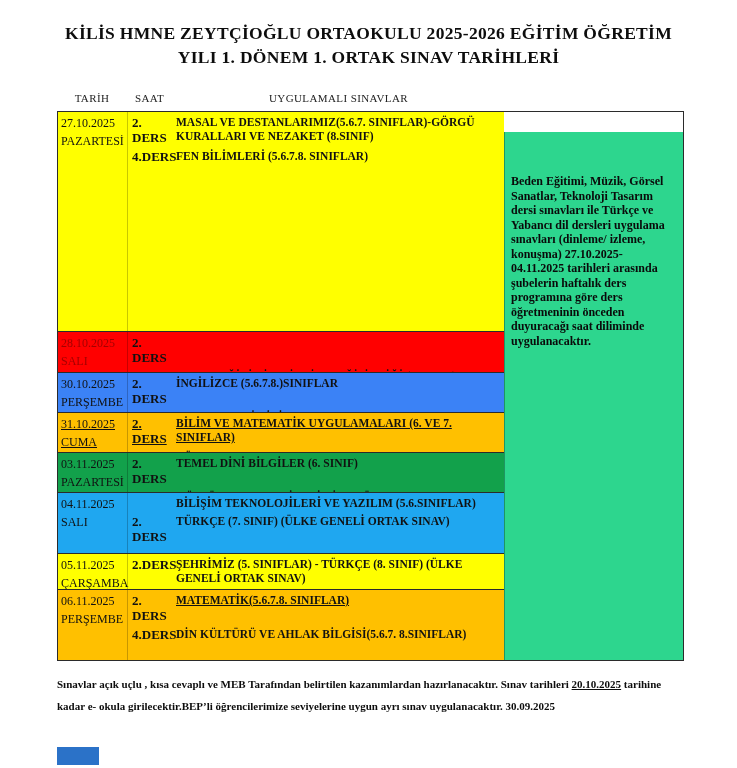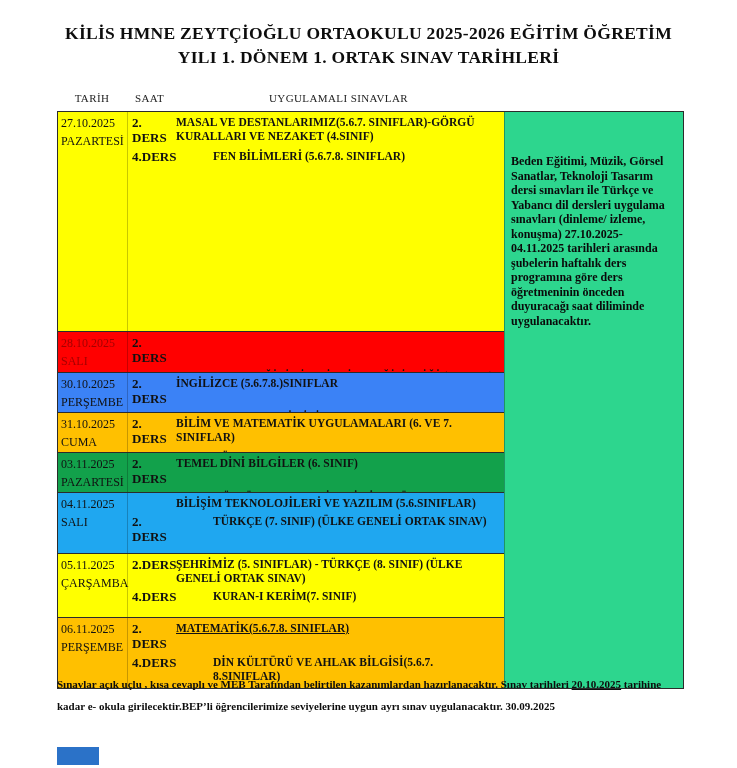--- a/index.html
+++ b/index.html
@@ -28,21 +28,21 @@
   }
   .row + .row{border-top:1px solid #2b2b2b;}
   .cell-date{
     width:70px;flex:0 0 70px;box-sizing:border-box;padding:2px 2px 0 3px;
     font-size:12px;line-height:1.5;border-right:1px solid rgba(0,0,0,.22);
   }
   .lessons{
     flex:1;display:flex;flex-direction:column;padding:3px 2px 0 0;box-sizing:border-box;
   }
   .lesson{display:flex;align-items:flex-start;}
-  .lesson + .lesson{margin-top:4px;gap:37px;}
+  .lesson + .lesson{margin-top:4px;}
   .period{
     flex:0 0 45px;width:45px;box-sizing:border-box;padding-left:4px;
     font-weight:bold;font-size:13px;line-height:15px;
   }
   .subject{
     flex:1;font-weight:bold;font-size:11.5px;line-height:14px;padding:0 4px 0 3px;
   }
   .subject.u{text-decoration:underline;}
   .sidebar{
     width:179px;flex:0 0 179px;box-sizing:border-box;
@@ -78,21 +78,21 @@
     <div class="tbody">
       <div class="rows">
           <div class="row" style="background: rgb(255, 255, 0); height: 219px;">
             <div class="cell-date">
               <div>27.10.2025</div>
               <div>PAZARTESİ</div>
             </div>
             <div class="lessons">
               <div class="lesson">
                 <span class="period">2. DERS</span>
-                <span class="subject">MASAL VE DESTANLARIMIZ(5.6.7. SINIFLAR)-GÖRGÜ KURALLARI VE NEZAKET (4.SINIF)</span>
+                <span class="subject">MASAL VE DESTANLARIMIZ(5.6.7. SINIFLAR)-GÖRGÜ KURALLARI VE NEZAKET (8.SINIF)</span>
               </div>
               <div class="lesson">
                 <span class="period">4.DERS</span>
                 <span class="subject">FEN BİLİMLERİ (5.6.7.8. SINIFLAR)</span>
               </div>
             </div>
           </div>
           <div class="row" style="background: rgb(255, 0, 0); height: 41px;">
             <div class="cell-date" style="color: rgb(164, 0, 0);">
               <div>28.10.2025</div>
@@ -117,21 +117,21 @@
               <div class="lesson">
                 <span class="period">2. DERS</span>
                 <span class="subject">İNGİLİZCE (5.6.7.8.)SINIFLAR</span>
               </div>
               <div class="lesson">
                 <span class="period">4. DERS</span>
                 <span class="subject">PEYGAMBERİMİZİN HAYATI(5. SINIF)</span>
               </div>
             </div>
           </div>
-          <div class="row" style="background: rgb(255, 192, 0); height: 40px;">
+          <div class="row" style="background: rgb(255, 192, 0); height: 40px; text-decoration: underline;">
             <div class="cell-date">
               <div>31.10.2025</div>
               <div>CUMA</div>
             </div>
             <div class="lessons">
               <div class="lesson">
                 <span class="period">2. DERS</span>
                 <span class="subject">BİLİM VE MATEMATİK UYGULAMALARI (6. VE 7. SINIFLAR)</span>
               </div>
               <div class="lesson">
@@ -165,21 +165,21 @@
               <div class="lesson">
                 <span class="period"></span>
                 <span class="subject">BİLİŞİM TEKNOLOJİLERİ VE YAZILIM (5.6.SINIFLAR)</span>
               </div>
               <div class="lesson">
                 <span class="period">2. DERS</span>
                 <span class="subject">TÜRKÇE (7. SINIF) (ÜLKE GENELİ ORTAK SINAV)</span>
               </div>
             </div>
           </div>
-          <div class="row" style="background: rgb(255, 255, 0); height: 64px;">
+          <div class="row" style="background: rgb(255, 255, 0); height: 36px;">
             <div class="cell-date">
               <div>05.11.2025</div>
               <div>ÇARŞAMBA</div>
             </div>
             <div class="lessons">
               <div class="lesson">
                 <span class="period">2.DERS</span>
                 <span class="subject">ŞEHRİMİZ (5. SINIFLAR) - TÜRKÇE (8. SINIF) (ÜLKE GENELİ ORTAK SINAV)</span>
               </div>
               <div class="lesson">
@@ -198,21 +198,21 @@
                 <span class="period">2. DERS</span>
                 <span class="subject u">MATEMATİK(5.6.7.8. SINIFLAR)</span>
               </div>
               <div class="lesson">
                 <span class="period">4.DERS</span>
                 <span class="subject">DİN KÜLTÜRÜ VE AHLAK BİLGİSİ(5.6.7.  8.SINIFLAR)</span>
               </div>
             </div>
           </div>
         </div>
-      <div class="sidebar" style="background: rgb(45, 214, 142);">Beden Eğitimi, Müzik, Görsel Sanatlar, Teknoloji Tasarım dersi sınavları ile Türkçe ve Yabancı dil dersleri uygulama sınavları (dinleme/ izleme, konuşma) 27.10.2025- 04.11.2025 tarihleri arasında şubelerin haftalık ders programına göre ders öğretmeninin önceden duyuracağı saat diliminde uygulanacaktır.</div>
+      <div class="sidebar" style="background: rgb(45, 214, 142); margin-top: 20px;">Beden Eğitimi, Müzik, Görsel Sanatlar, Teknoloji Tasarım dersi sınavları ile Türkçe ve Yabancı dil dersleri uygulama sınavları (dinleme/ izleme, konuşma) 27.10.2025- 04.11.2025 tarihleri arasında şubelerin haftalık ders programına göre ders öğretmeninin önceden duyuracağı saat diliminde uygulanacaktır.</div>
     </div>
   </div>
 
   <p class="footer"><span>Sınavlar açık uçlu , kısa cevaplı ve MEB Tarafından belirtilen kazanımlardan hazırlanacaktır. Sınav tarihleri </span><span class="u">20.10.2025</span><span> tarihine kadar  e- okula girilecektir.BEP’li öğrencilerimize seviyelerine uygun ayrı sınav uygulanacaktır.    30.09.2025</span></p>
 
   <div class="blue-mark" style="background: rgb(43, 114, 200);"></div>
 
 </div>
 
 </body></html>

